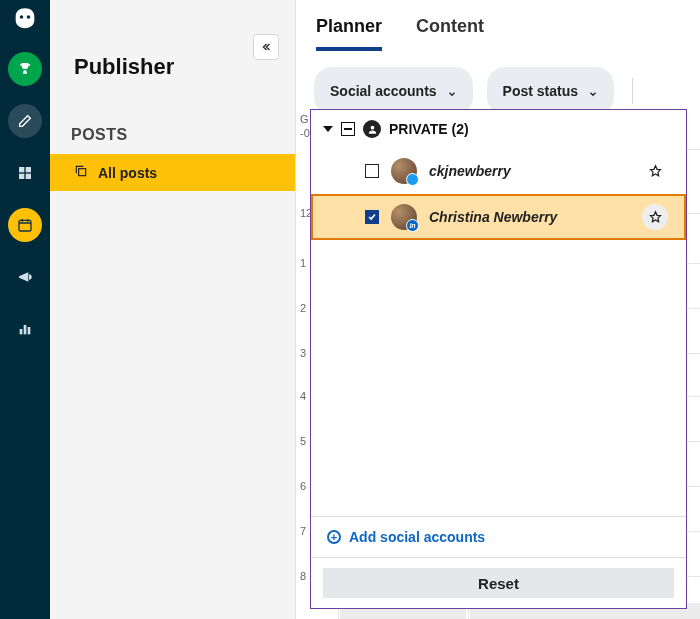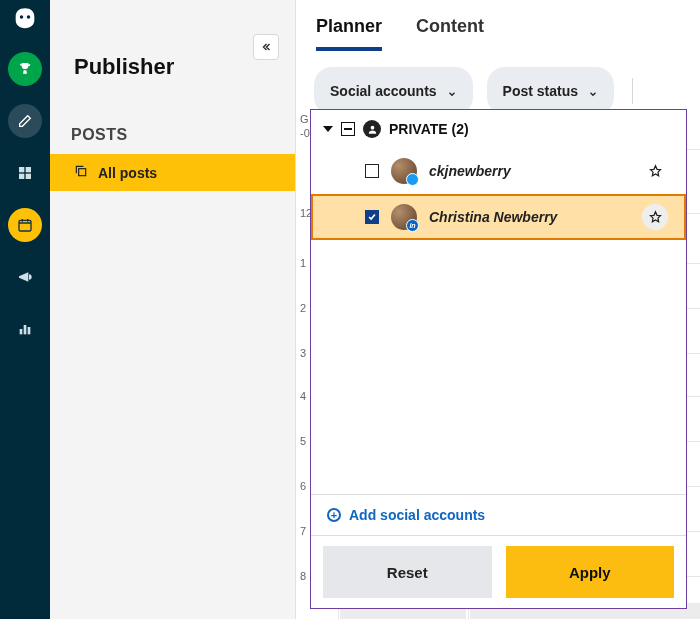--- a/index.html
+++ b/index.html
@@ -63,21 +63,21 @@
   .netbadge { position:absolute; right:-2px; bottom:-2px; width:13px; height:13px; border-radius:50%; border:1.5px solid #fff; }
   .netbadge.tw { background:#1d9bf0; }
   .netbadge.li { background:#0a66c2; display:flex; align-items:center; justify-content:center; color:#fff; font-size:7px; font-weight:700; }
   .star { margin-left:auto; width:26px; height:26px; border-radius:50%; display:flex; align-items:center; justify-content:center; color:#222; }
   .star.bg { background:#eee; }
 
   .panel-add { border-top:1px solid #ddd; padding:12px 16px; display:flex; align-items:center; gap:8px; color:#0f67c2; font-weight:700; font-size:14px; }
   .plus-circ { width:14px; height:14px; border-radius:50%; border:2px solid #0f67c2; display:flex; align-items:center; justify-content:center; font-size:11px; line-height:1; }
 
   .panel-footer { border-top:1px solid #ddd; padding:10px 12px; display:flex; gap:14px; }
-  .btn { flex:1; height:52px; display:flex; align-items:center; justify-content:center; font-size:15px; font-weight:700; cursor:pointer; }
+  .btn { flex:1; height:30px; display:flex; align-items:center; justify-content:center; font-size:15px; font-weight:700; cursor:pointer; }
   .btn.reset { background:#e5e7ea; color:#222; }
   .btn.apply { background:#fdbd10; color:#111; }
 </style>
 </head>
 <body>
 
 <div class="rail">
   <div class="logo">
     <svg viewBox="0 0 24 24" fill="currentColor">
         <path d="M12 2c5 0 8 3 8 7v3c0 4-3 7-8 7s-8-3-8-7V9c0-4 3-7 8-7zm-3 6a1.5 1.5 0 100 3 1.5 1.5 0 000-3zm6 0a1.5 1.5 0 100 3 1.5 1.5 0 000-3zM9 15c1 1 2 1.5 3 1.5s2-.5 3-1.5l1 1c-1.2 1.4-2.6 2-4 2s-2.8-.6-4-2l1-1z"></path>
@@ -243,15 +243,14 @@
     </div>
   </div>
 
   <div class="panel-add">
     <span class="plus-circ">+</span>
     <span>Add social accounts</span>
   </div>
 
   <div class="panel-footer">
     <div class="btn reset">Reset</div>
-    <div class="btn apply">Apply</div>
   </div>
 </div>
 
 </body></html>

